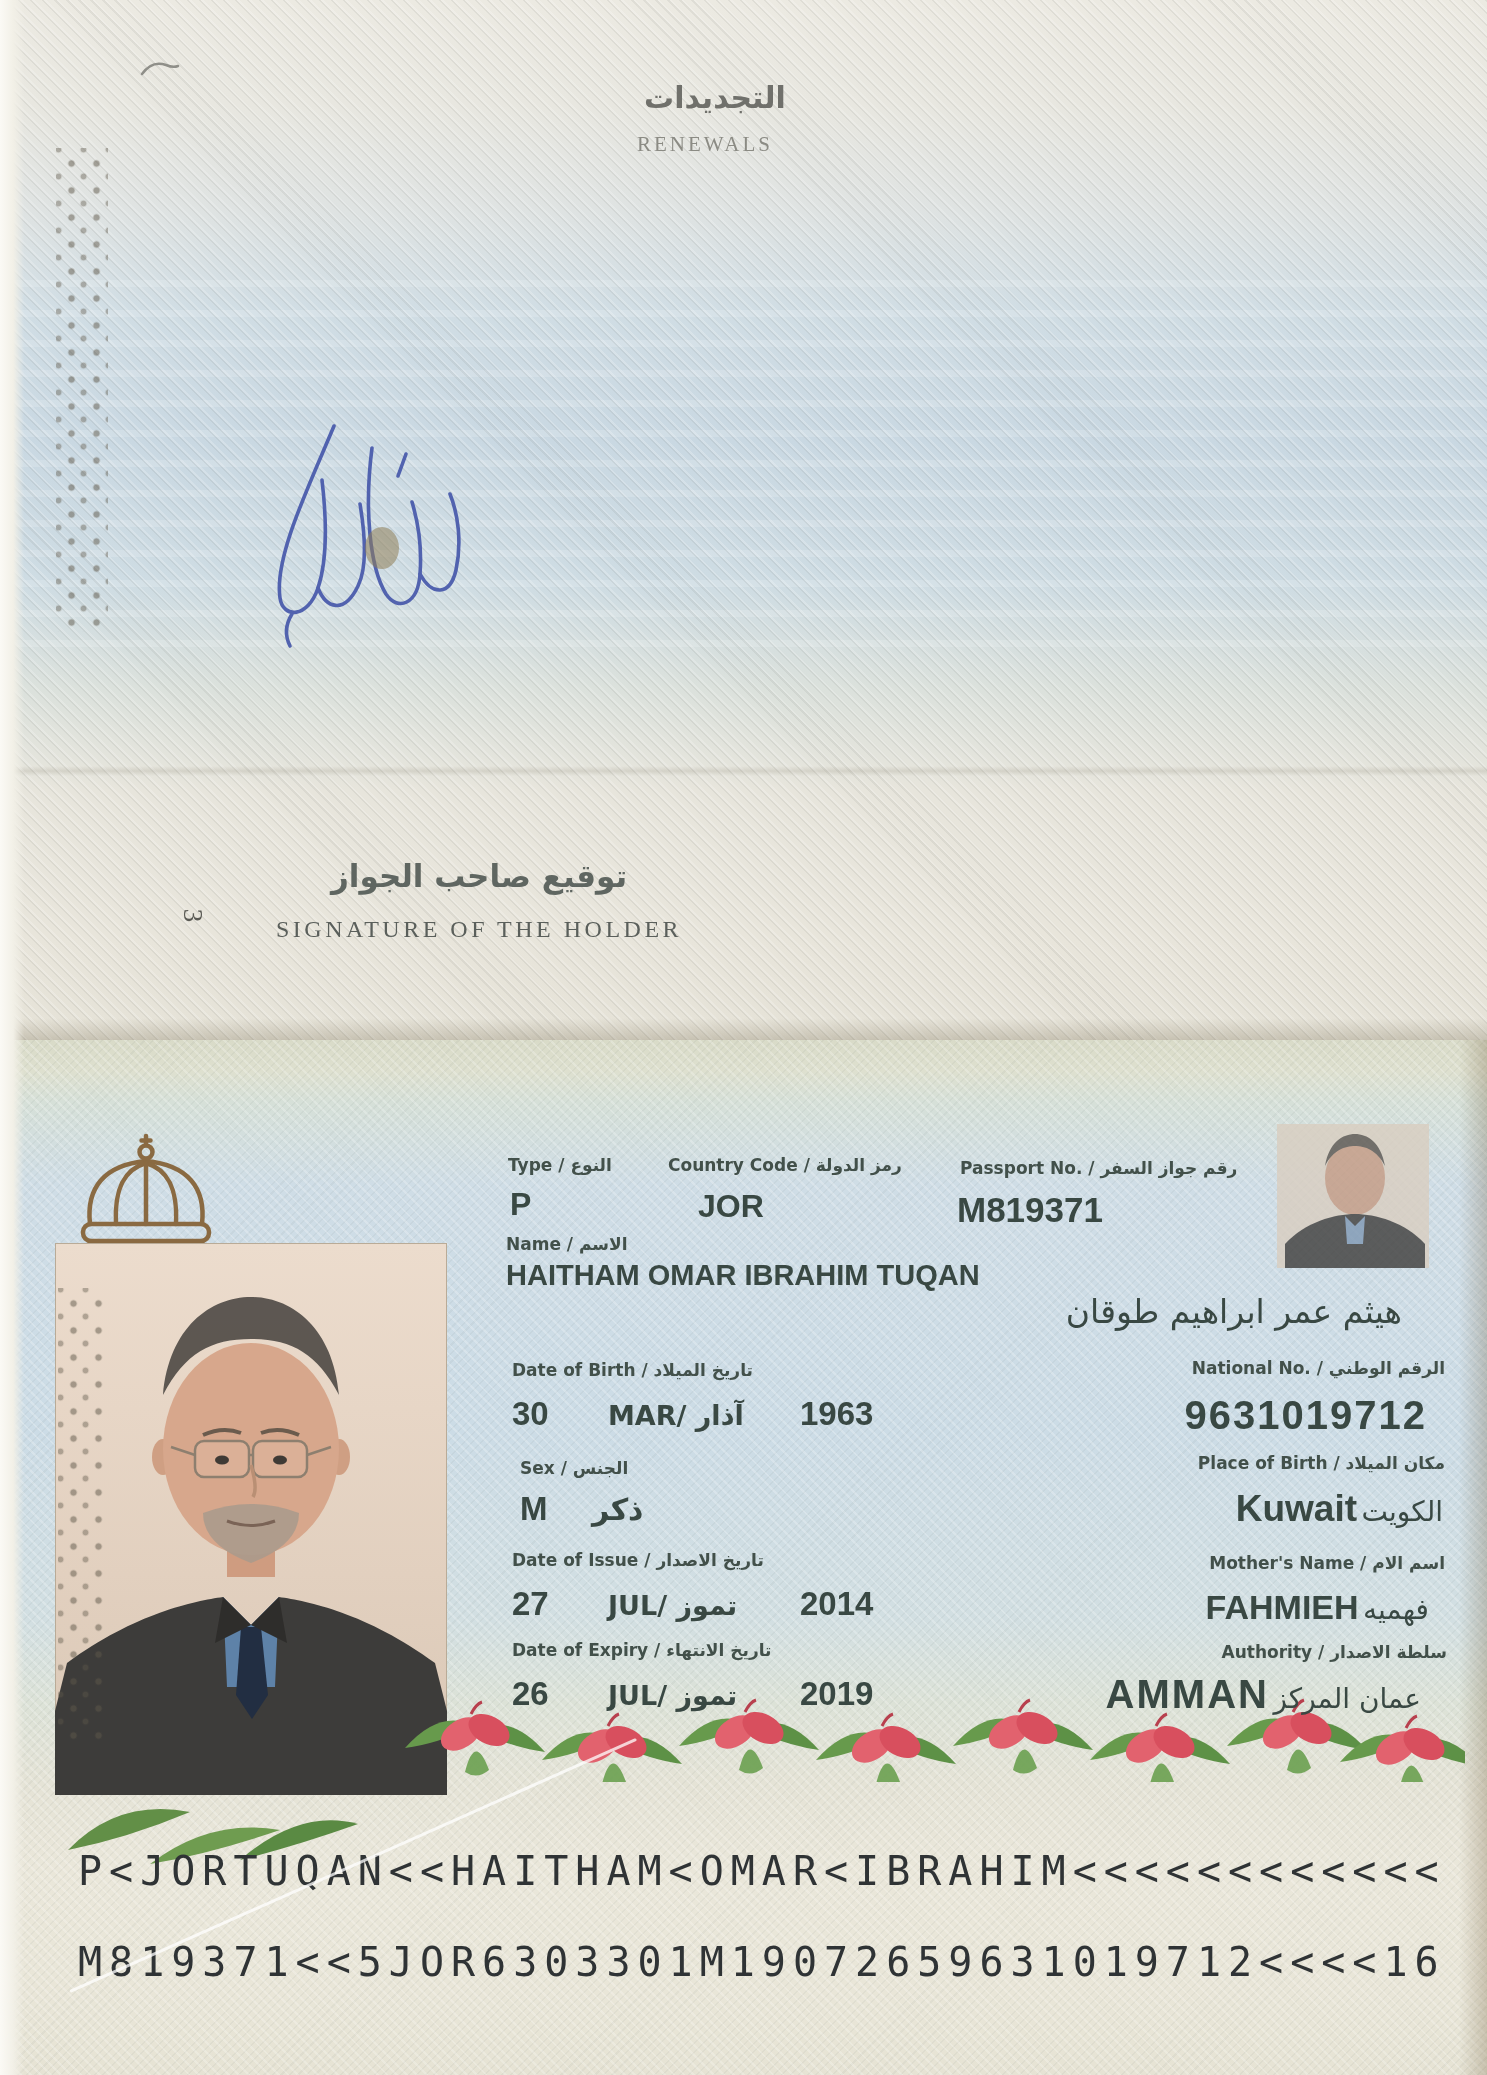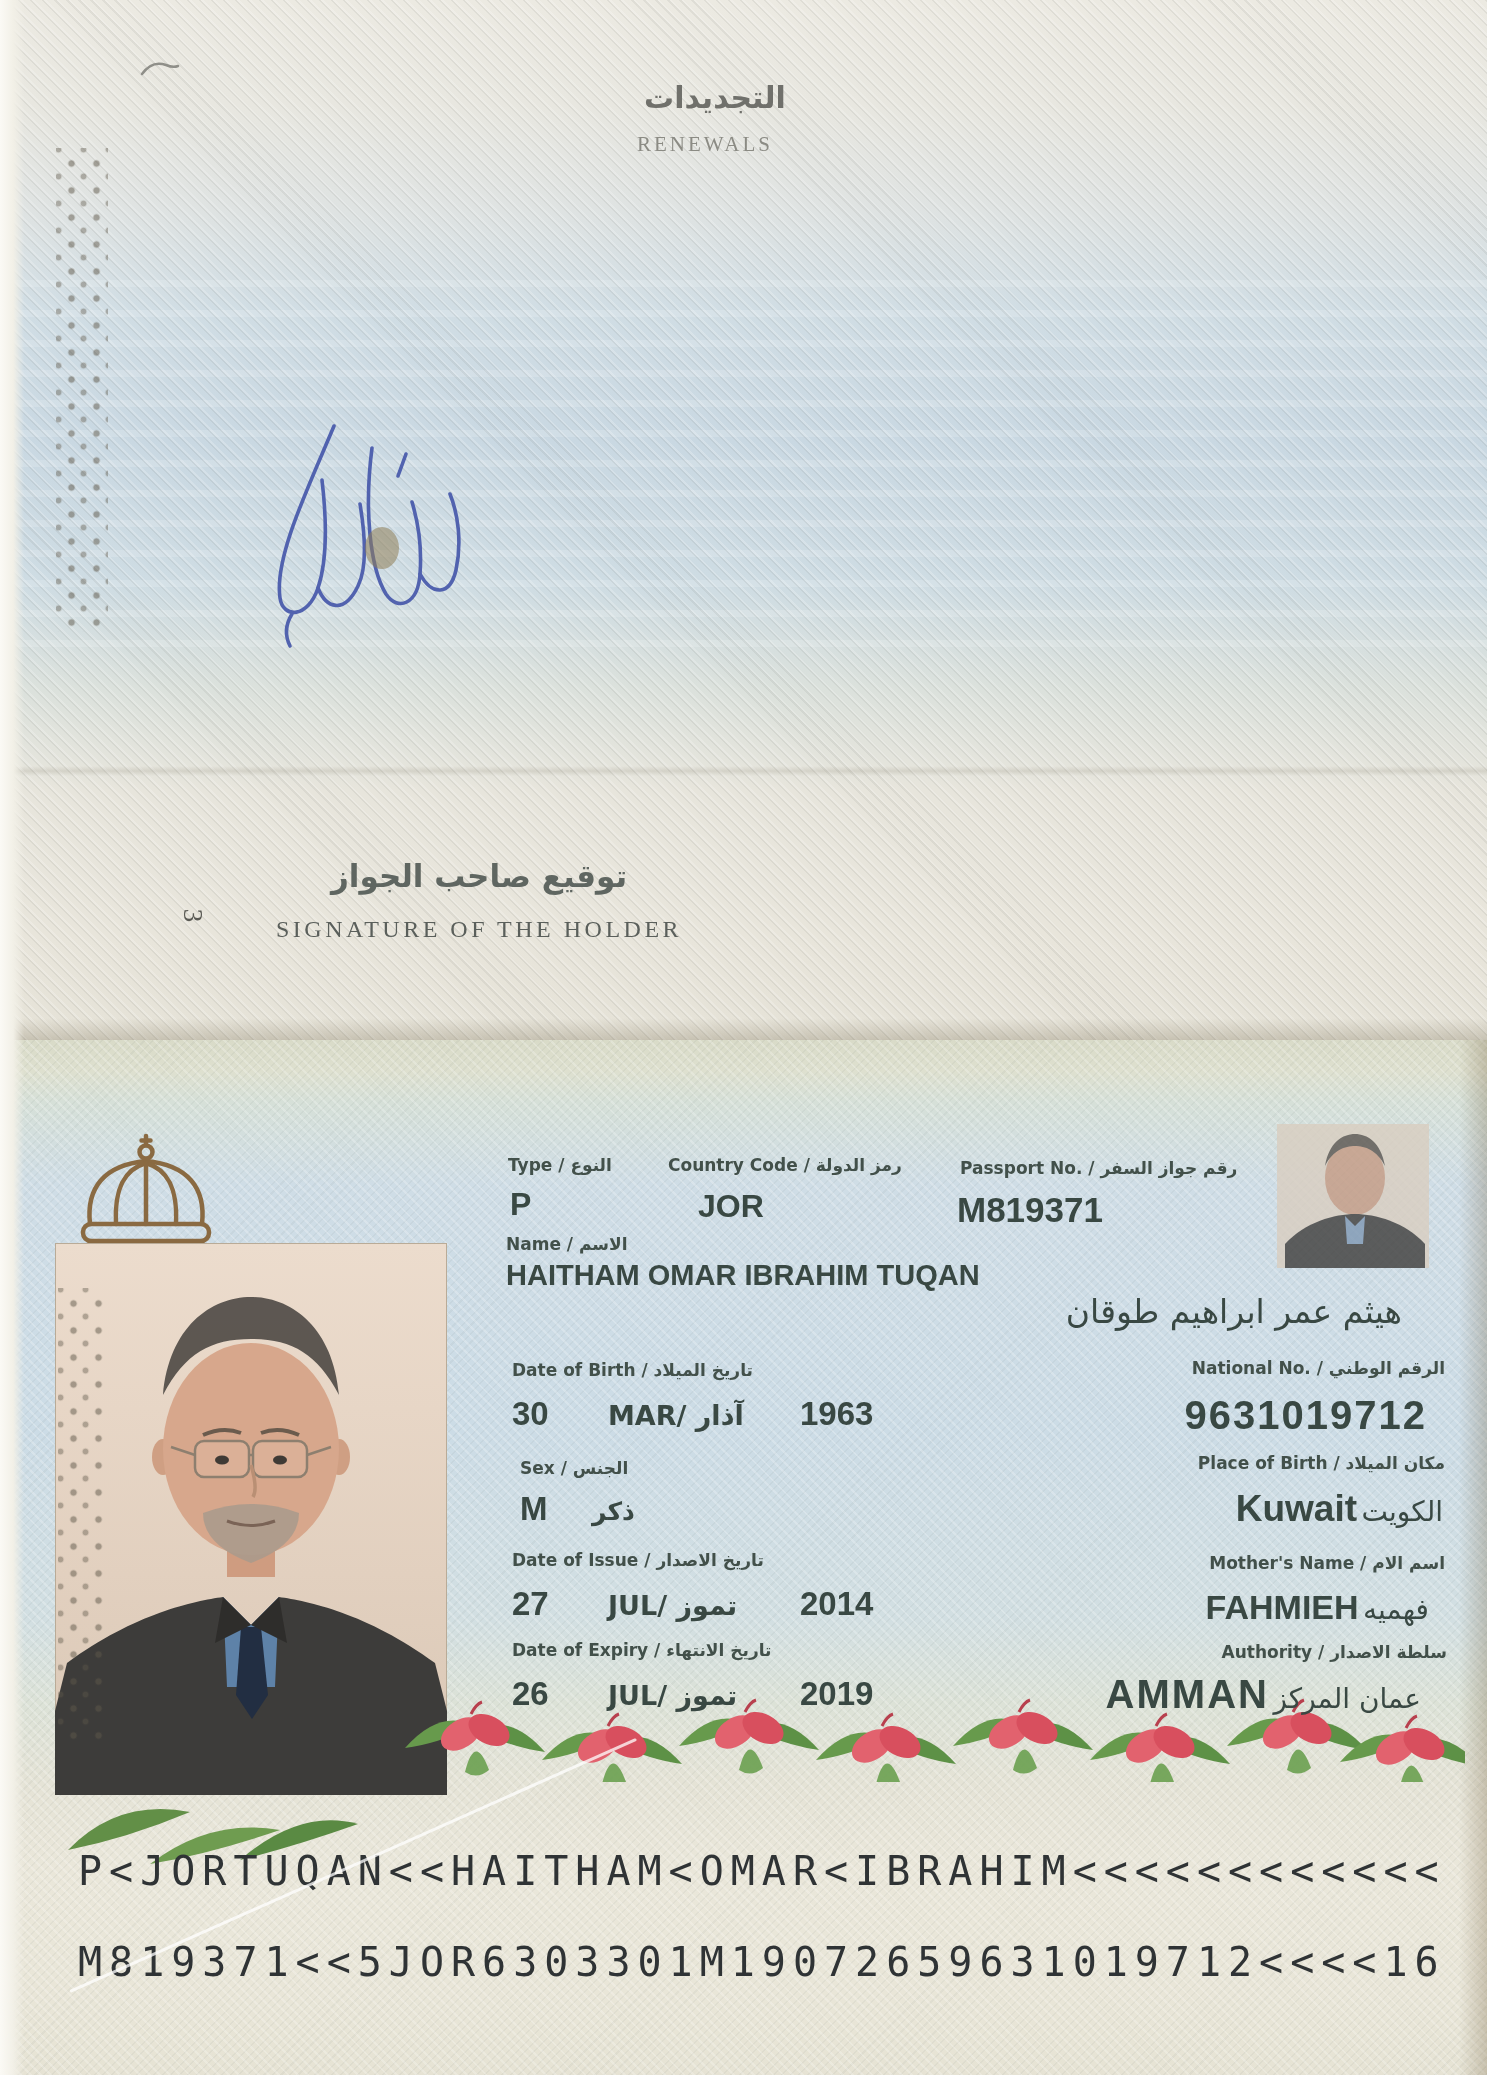--- a/index.html
+++ b/index.html
@@ -183,21 +183,21 @@
     <div class="abs flabel z3" style="left:512px;top:320px;">Date of Birth / تاريخ الميلاد</div>
     <div class="abs drow z3" style="left:512px;top:355px;">
       <span class="d">30</span><span class="m">MAR/ آذار</span><span class="y">1963</span>
     </div>
 
     <div class="abs flabel right-al z3" style="right:42px;top:318px;">National No. / الرقم الوطني</div>
     <div class="abs fval z3" style="right:60px;top:353px;font-size:40px;letter-spacing:2px;">9631019712</div>
 
     <div class="abs flabel z3" style="left:520px;top:418px;">Sex / الجنس</div>
     <div class="abs drow z3" style="left:520px;top:450px;">
-      <span class="d" style="width:72px;">M</span><span class="m arx" style="width:auto;font-size:25px;">ذكر</span>
+      <span class="d" style="width:72px;">M</span><span class="m arx" style="width:auto;font-size:30px;">ذكر</span>
     </div>
 
     <div class="abs flabel right-al z3" style="right:42px;top:413px;">Place of Birth / مكان الميلاد</div>
     <div class="abs z3" style="right:44px;top:448px;white-space:nowrap;">
       <span class="fval" style="font-size:37px;">Kuwait</span>
       <span class="fval arx" style="font-size:28px;font-weight:normal;">الكويت</span>
     </div>
 
     <div class="abs flabel z3" style="left:512px;top:510px;">Date of Issue / تاريخ الاصدار</div>
     <div class="abs drow z3" style="left:512px;top:545px;">

